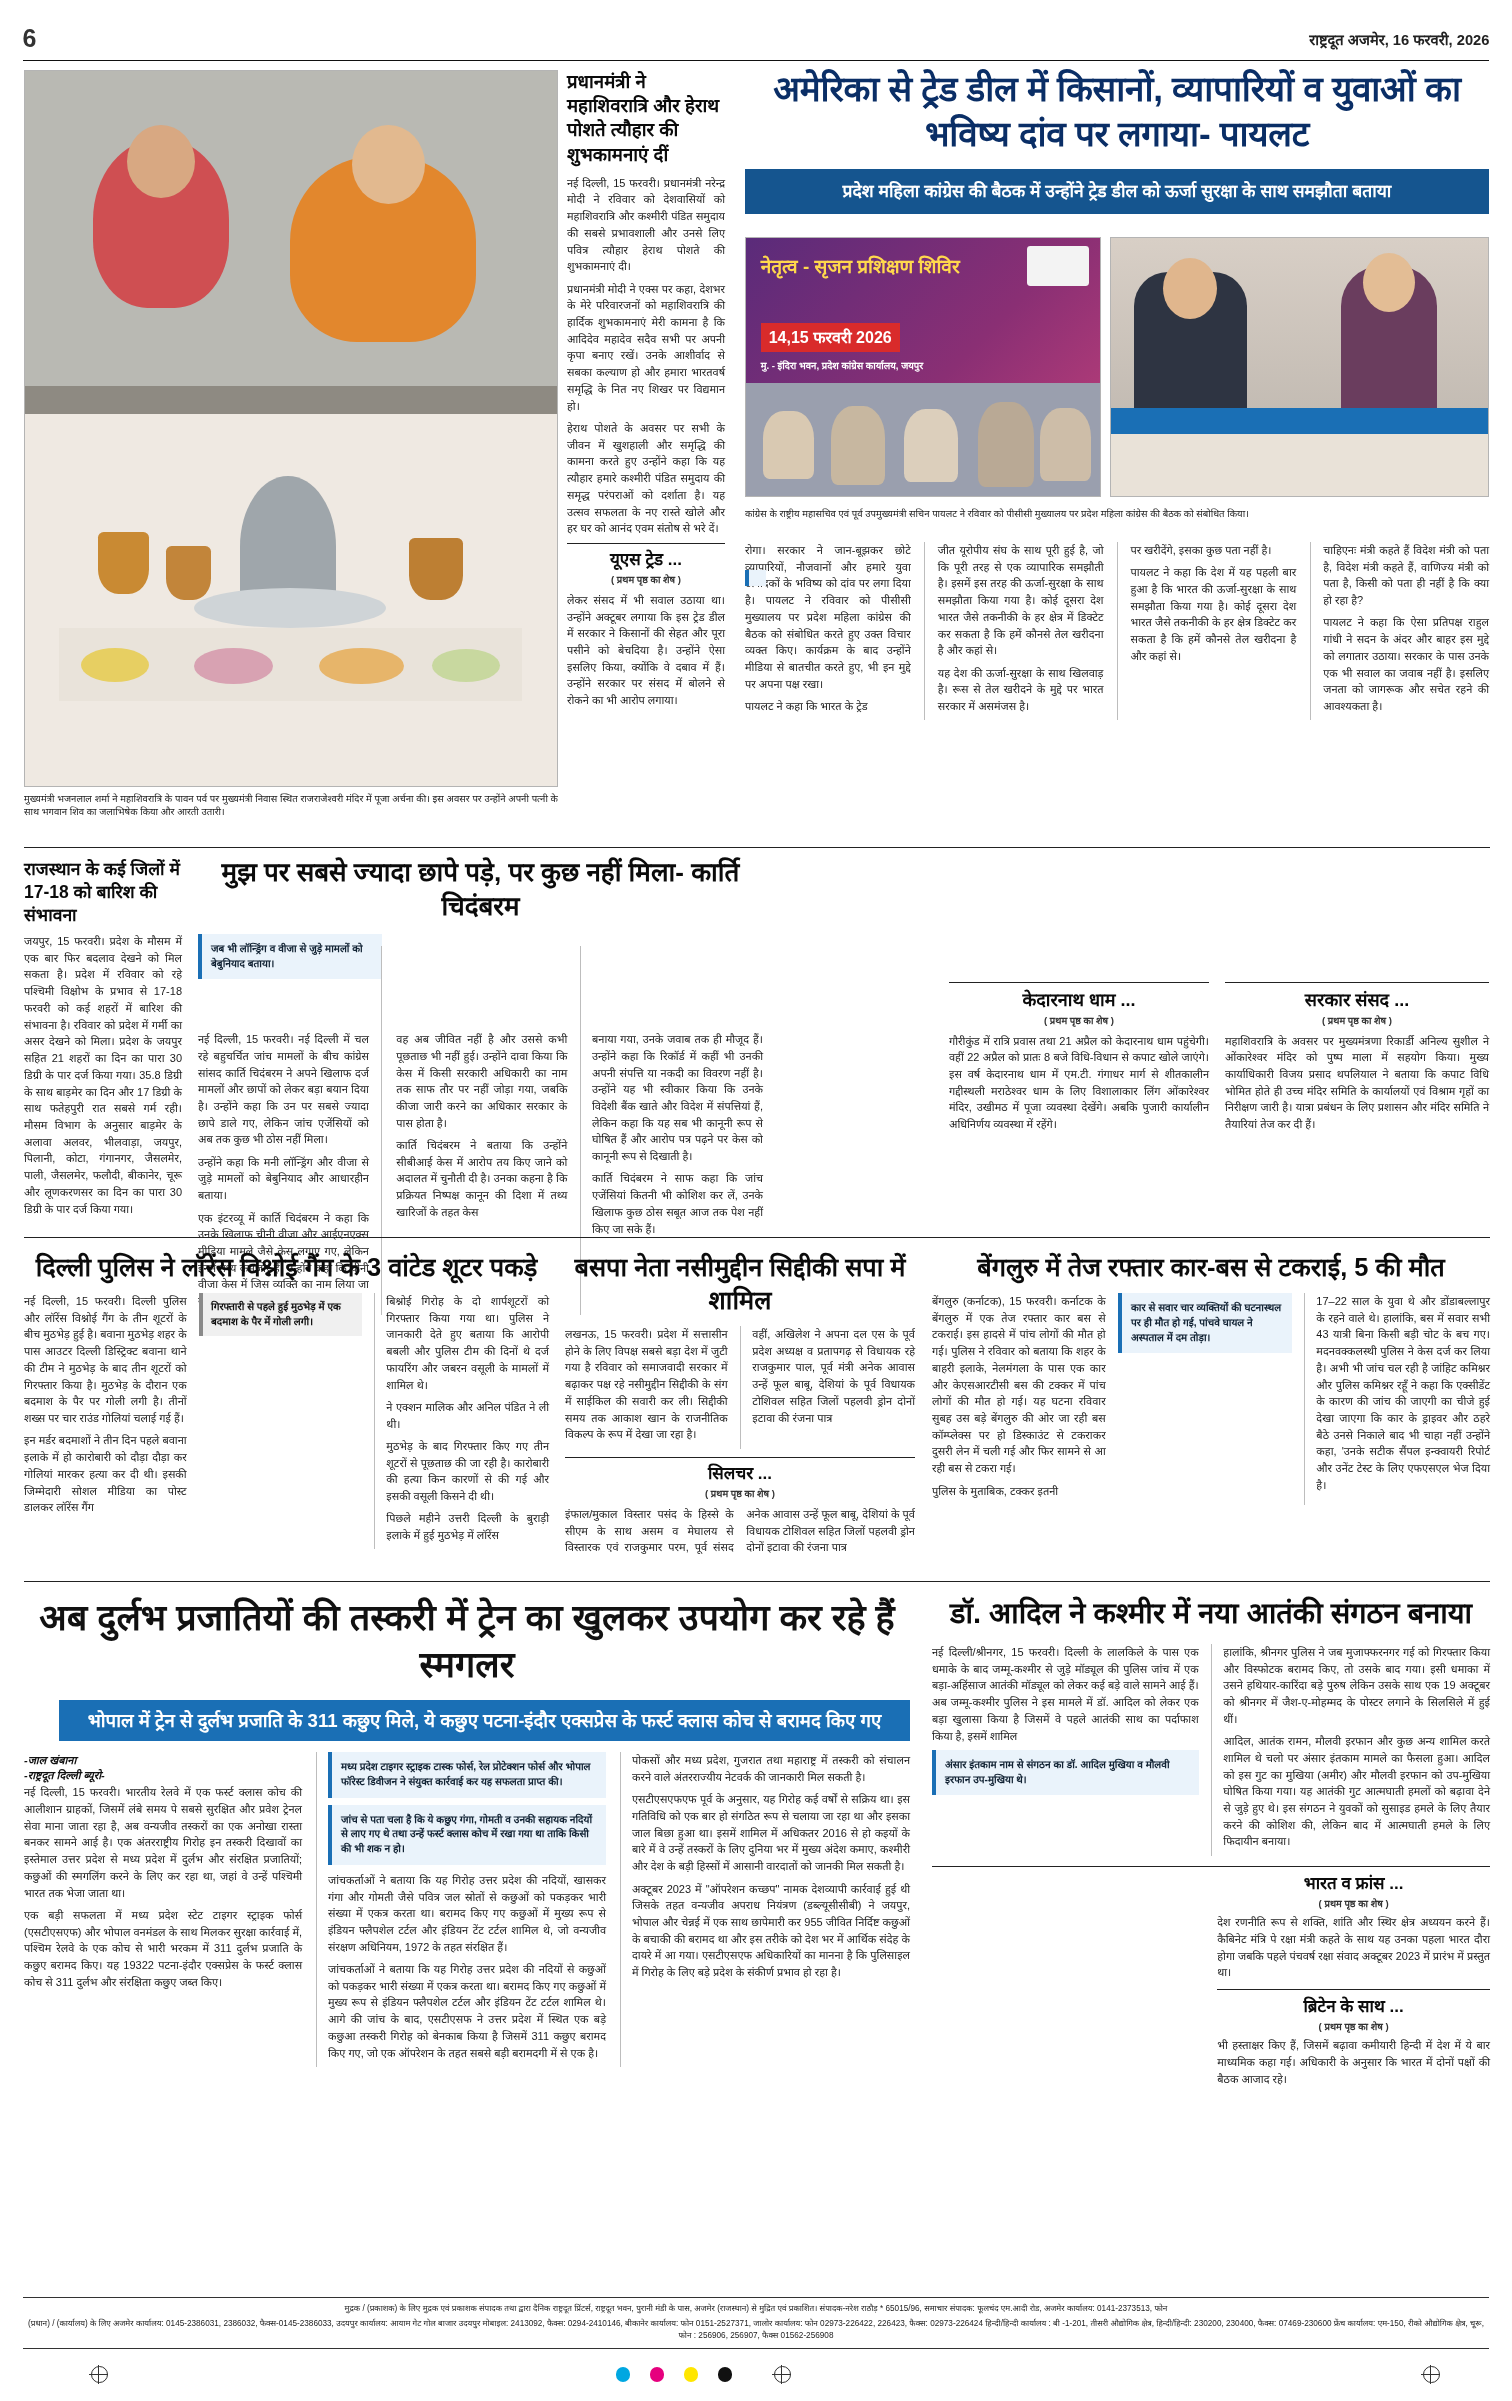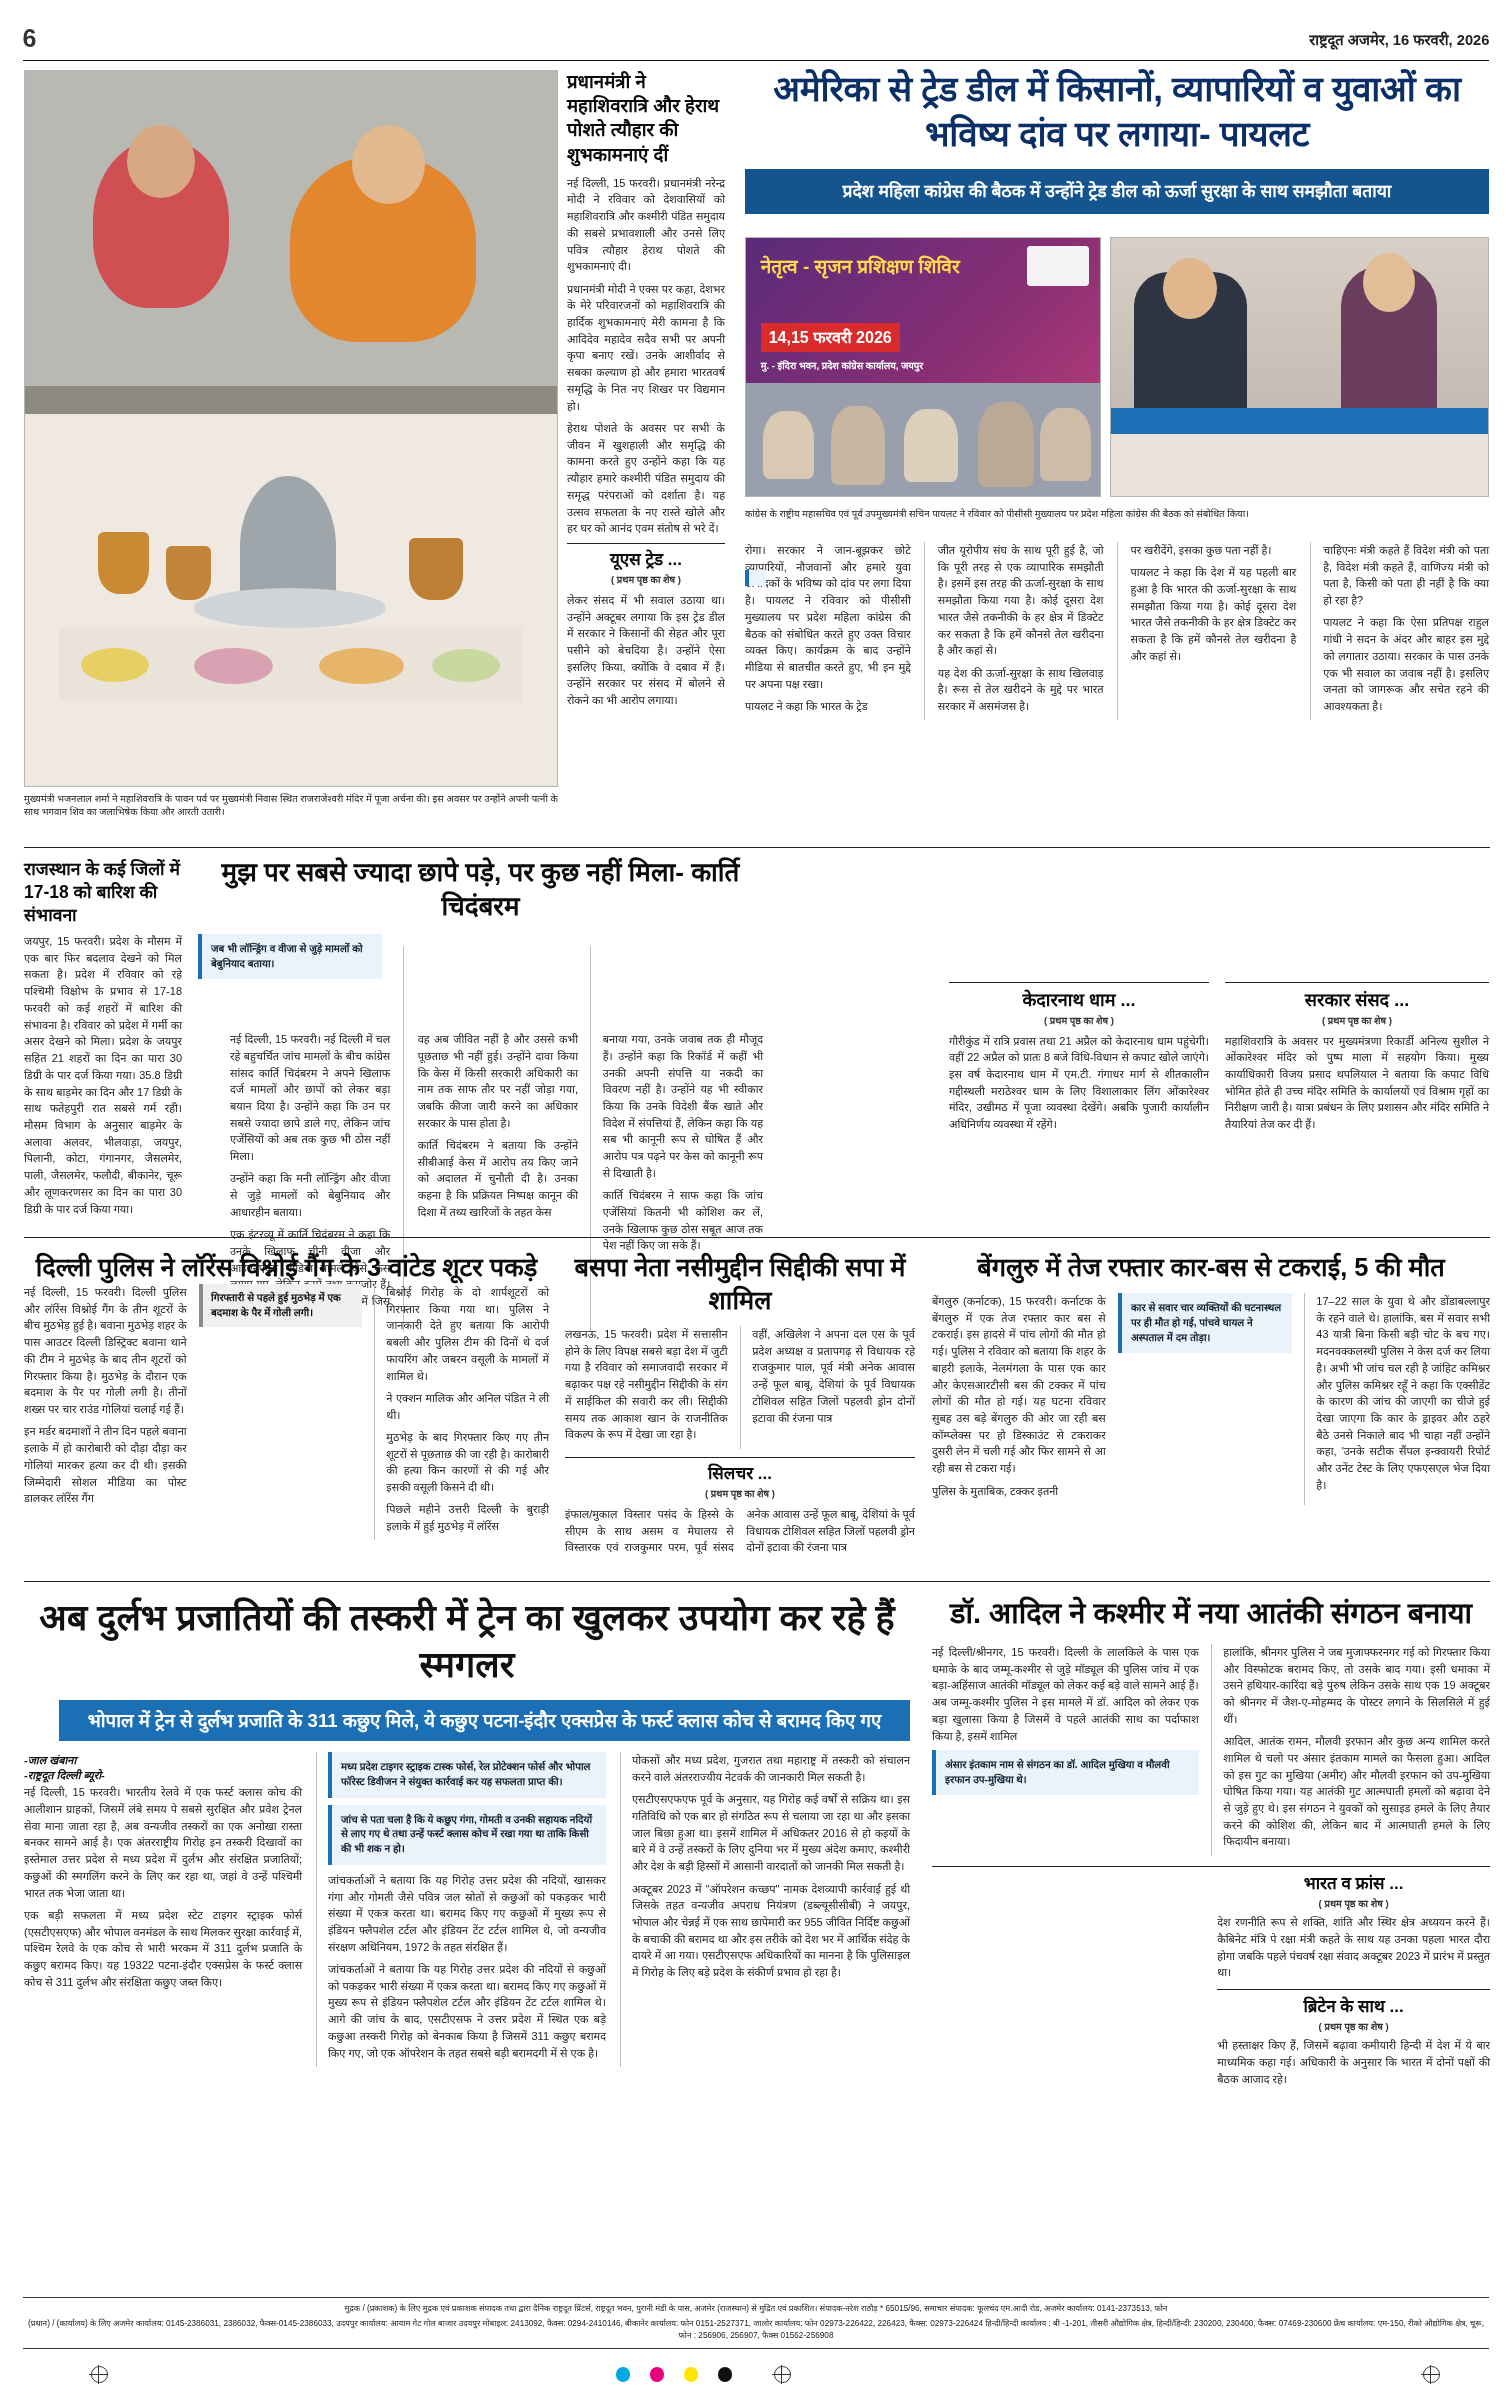--- a/index.html
+++ b/index.html
@@ -261,21 +261,21 @@
   </div>
 
   <div style="position:absolute;left:198px;top:856px;width:565px;">
     <div class="hl" style="font-size:26px;line-height:1.3;text-align:center;">मुझ पर सबसे ज्यादा छापे पड़े, पर कुछ नहीं मिला- कार्ति चिदंबरम</div>
     <div style="display:flex;gap:12.4px;margin-top:10.2px;">
       <div style="flex:1;">
         <div class="quotebox" style="margin-bottom:6.8px;font-size:10.2px;">जब भी लॉन्ड्रिंग व वीजा से जुड़े मामलों को बेबुनियाद बताया।</div>
       </div>
       <div style="flex:2;"></div>
     </div>
-    <div style="display:flex;gap:12.4px;margin-top:-40px;margin-left:32px;">
+    <div style="display:flex;gap:12.4px;margin-top:-40px;">
       <div class="body-col" style="flex:1;padding-top:85px;">
         <p>नई दिल्ली, 15 फरवरी। नई दिल्ली में चल रहे बहुचर्चित जांच मामलों के बीच कांग्रेस सांसद कार्ति चिदंबरम ने अपने खिलाफ दर्ज मामलों और छापों को लेकर बड़ा बयान दिया है। उन्होंने कहा कि उन पर सबसे ज्यादा छापे डाले गए, लेकिन जांच एजेंसियों को अब तक कुछ भी ठोस नहीं मिला।</p>
         <p>उन्होंने कहा कि मनी लॉन्ड्रिंग और वीजा से जुड़े मामलों को बेबुनियाद और आधारहीन बताया।</p>
         <p>एक इंटरव्यू में कार्ति चिदंबरम ने कहा कि उनके खिलाफ चीनी वीजा और आईएनएक्स मीडिया मामले जैसे केस लगाए गए, लेकिन इनमें तथ्य कमजोर हैं। उन्होंने कहा कि चीनी वीजा केस में जिस व्यक्ति का नाम लिया जा रहा है,</p>
       </div>
       <div class="body-col thin-v" style="flex:1;padding-left:14px;padding-top:85px;">
         <p>वह अब जीवित नहीं है और उससे कभी पूछताछ भी नहीं हुई। उन्होंने दावा किया कि केस में किसी सरकारी अधिकारी का नाम तक साफ तौर पर नहीं जोड़ा गया, जबकि कीजा जारी करने का अधिकार सरकार के पास होता है।</p>
         <p>कार्ति चिदंबरम ने बताया कि उन्होंने सीबीआई केस में आरोप तय किए जाने को अदालत में चुनौती दी है। उनका कहना है कि प्रक्रियत निष्पक्ष कानून की दिशा में तथ्य खारिजों के तहत केस</p>
       </div>
       <div class="body-col thin-v" style="flex:1;padding-left:11.3px;padding-top:85px;">
@@ -300,21 +300,21 @@
     <div class="contnote" style="margin:2.3px 0 5.6px;">( प्रथम पृष्ठ का शेष )</div>
     <div class="body-col">
       <p>महाशिवरात्रि के अवसर पर मुख्यमंत्रणा रिकार्डी अनिल्य सुशील ने ओंकारेश्वर मंदिर को पुष्प माला में सहयोग किया। मुख्य कार्याधिकारी विजय प्रसाद थपलियाल ने बताया कि कपाट विधि भोमित होते ही उच्च मंदिर समिति के कार्यालयों एवं विश्राम गृहों का निरीक्षण जारी है। यात्रा प्रबंधन के लिए प्रशासन और मंदिर समिति ने तैयारियां तेज कर दी हैं।</p>
     </div>
   </div>
 
   <div style="position:absolute;left:24px;top:1237px;width:1466px;border-top:1.7px solid #222;"></div>
 
   <div style="position:absolute;left:24px;top:1251px;width:525px;">
     <div class="hl" style="font-size:25.4px;line-height:1.3;text-align:center;">दिल्ली पुलिस ने लॉरेंस विश्नोई गैंग के 3 वांटेड शूटर पकड़े</div>
-    <div style="display:flex;gap:12.4px;">
+    <div style="display:flex;gap:12.4px;margin-top:9px;">
       <div class="body-col" style="flex:1;">
         <p>नई दिल्ली, 15 फरवरी। दिल्ली पुलिस और लॉरेंस विश्नोई गैंग के तीन शूटरों के बीच मुठभेड़ हुई है। बवाना मुठभेड़ शहर के पास आउटर दिल्ली डिस्ट्रिक्ट बवाना थाने की टीम ने मुठभेड़ के बाद तीन शूटरों को गिरफ्तार किया है। मुठभेड़ के दौरान एक बदमाश के पैर पर गोली लगी है। तीनों शख्स पर चार राउंड गोलियां चलाई गई हैं।</p>
         <p>इन मर्डर बदमाशों ने तीन दिन पहले बवाना इलाके में हो कारोबारी को दौड़ा दौड़ा कर गोलियां मारकर हत्या कर दी थी। इसकी जिम्मेदारी सोशल मीडिया का पोस्ट डालकर लॉरेंस गैंग</p>
       </div>
       <div style="flex:1;">
         <div class="quotebox-plain" style="margin-bottom:6.8px;font-size:10.2px;">गिरफ्तारी से पहले हुई मुठभेड़ में एक बदमाश के पैर में गोली लगी।</div>
       </div>
       <div class="body-col thin-v" style="flex:1;padding-left:11.3px;">
         <p>बिश्नोई गिरोह के दो शार्पशूटरों को गिरफ्तार किया गया था। पुलिस ने जानकारी देते हुए बताया कि आरोपी बबली और पुलिस टीम की दिनों थे दर्ज फायरिंग और जबरन वसूली के मामलों में शामिल थे।</p>
         <p>ने एक्शन मालिक और अनिल पंडित ने ली थी।</p>

